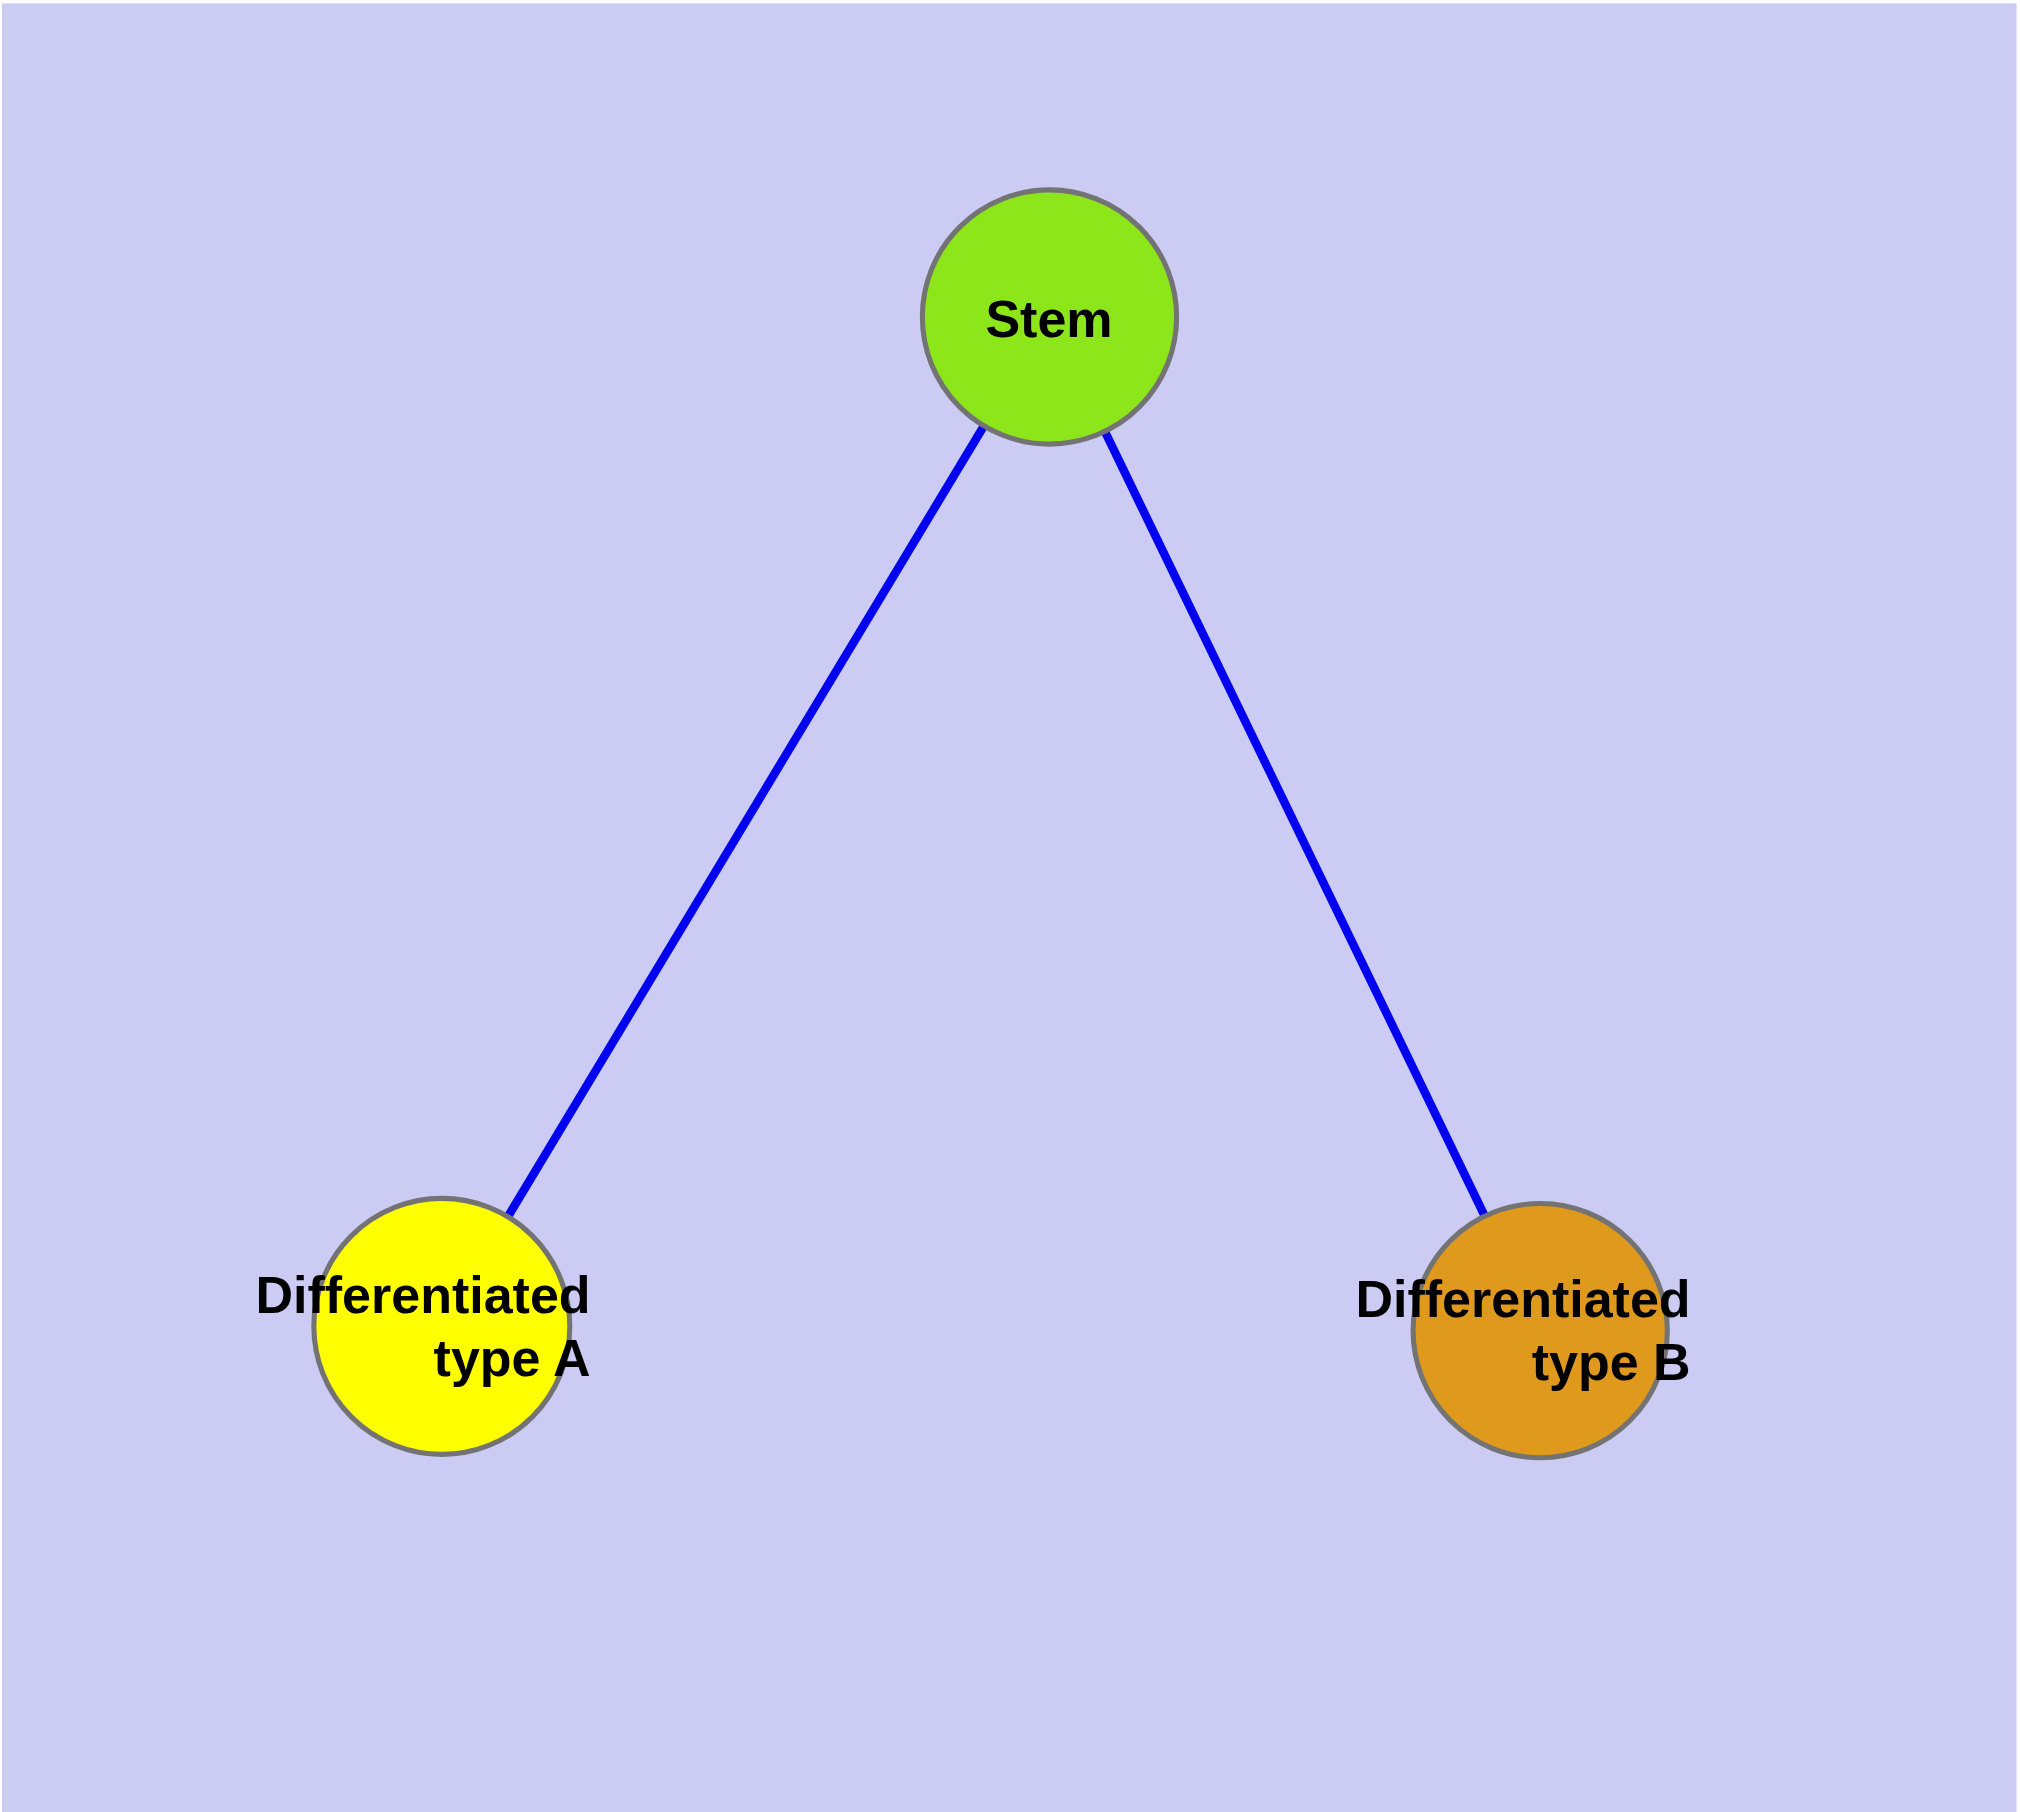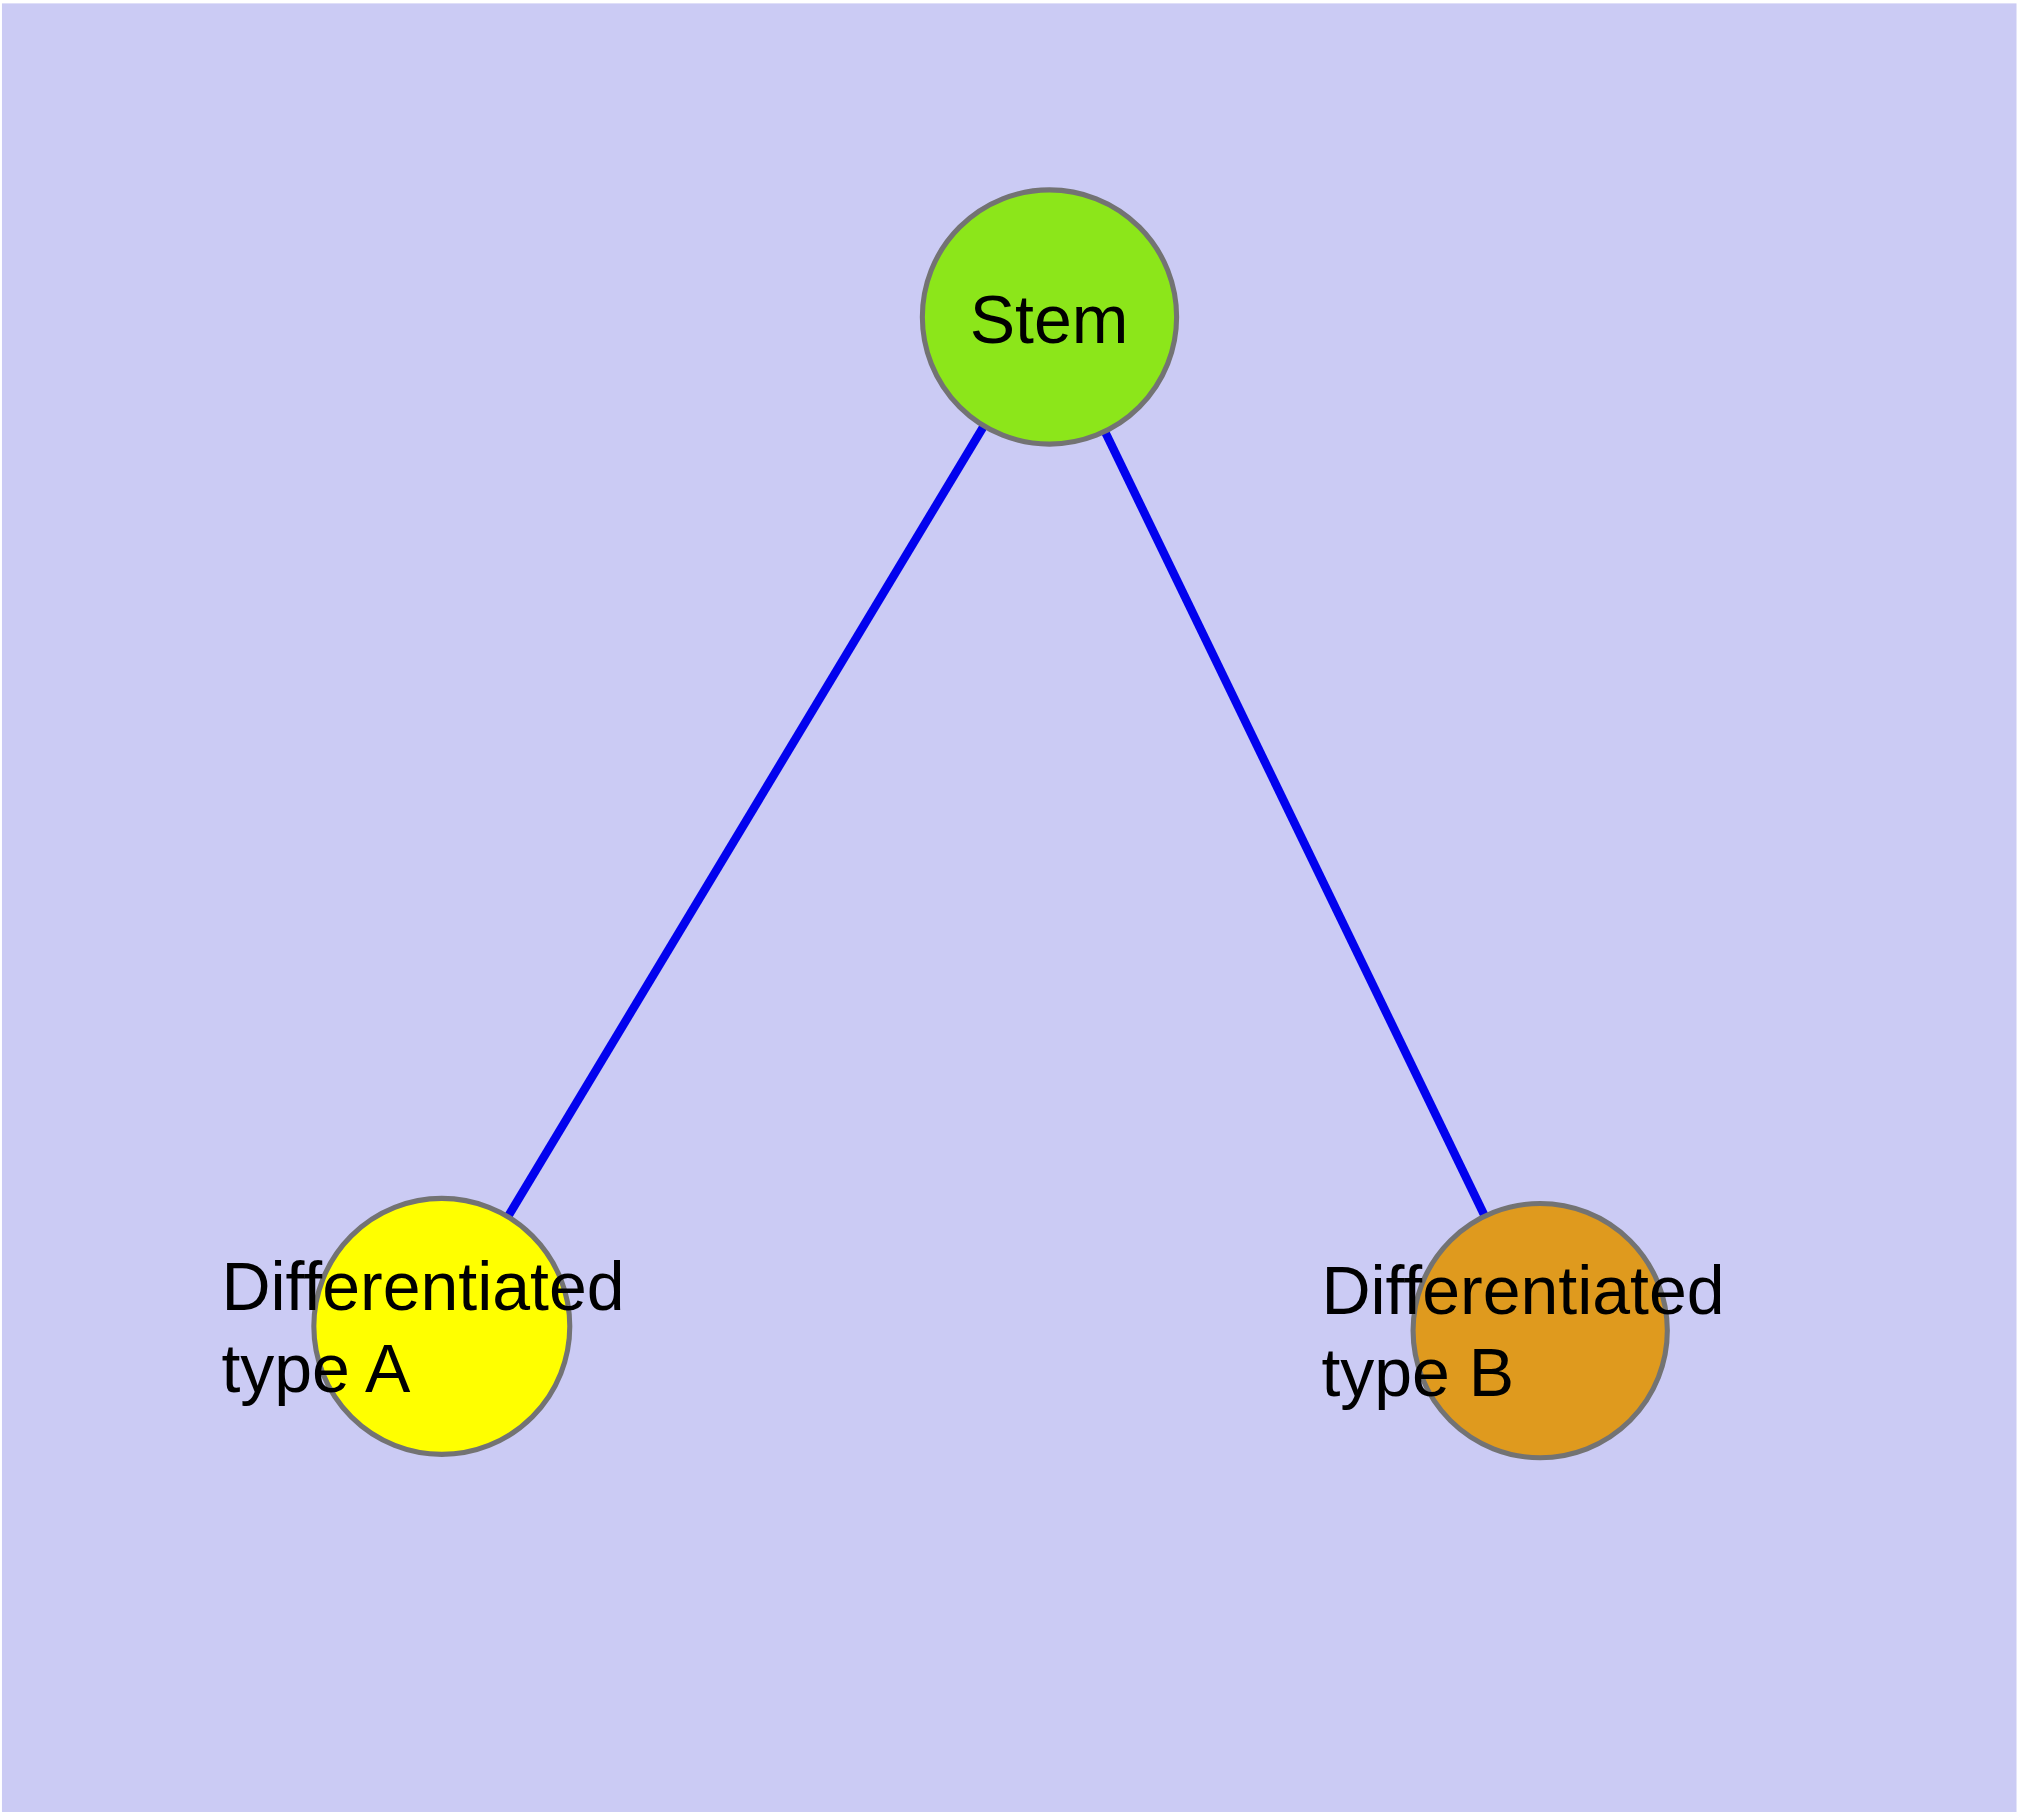--- a/index.html
+++ b/index.html
@@ -24,24 +24,24 @@
   .edge {
     stroke-width: 10px;
     stroke-linecap: butt;
   }
   .node {
     stroke-width: 6px;
   }
   .node-label {
     position: absolute;
     transform: translate(-50%, -50%);
-    font-size: 68px;
-    font-weight: normal;
+    font-size: 52px;
+    font-weight: bold;
     line-height: 1.21;
-    text-align: left;
+    text-align: right;
     white-space: pre-line;
     letter-spacing: 0;
   }
 </style>
 </head>
 <body>
 
 <div class="page" style="background-color: rgb(255, 255, 255);">
 
   <svg class="graph-svg" viewBox="0 0 2384 2138" xmlns="http://www.w3.org/2000/svg">

